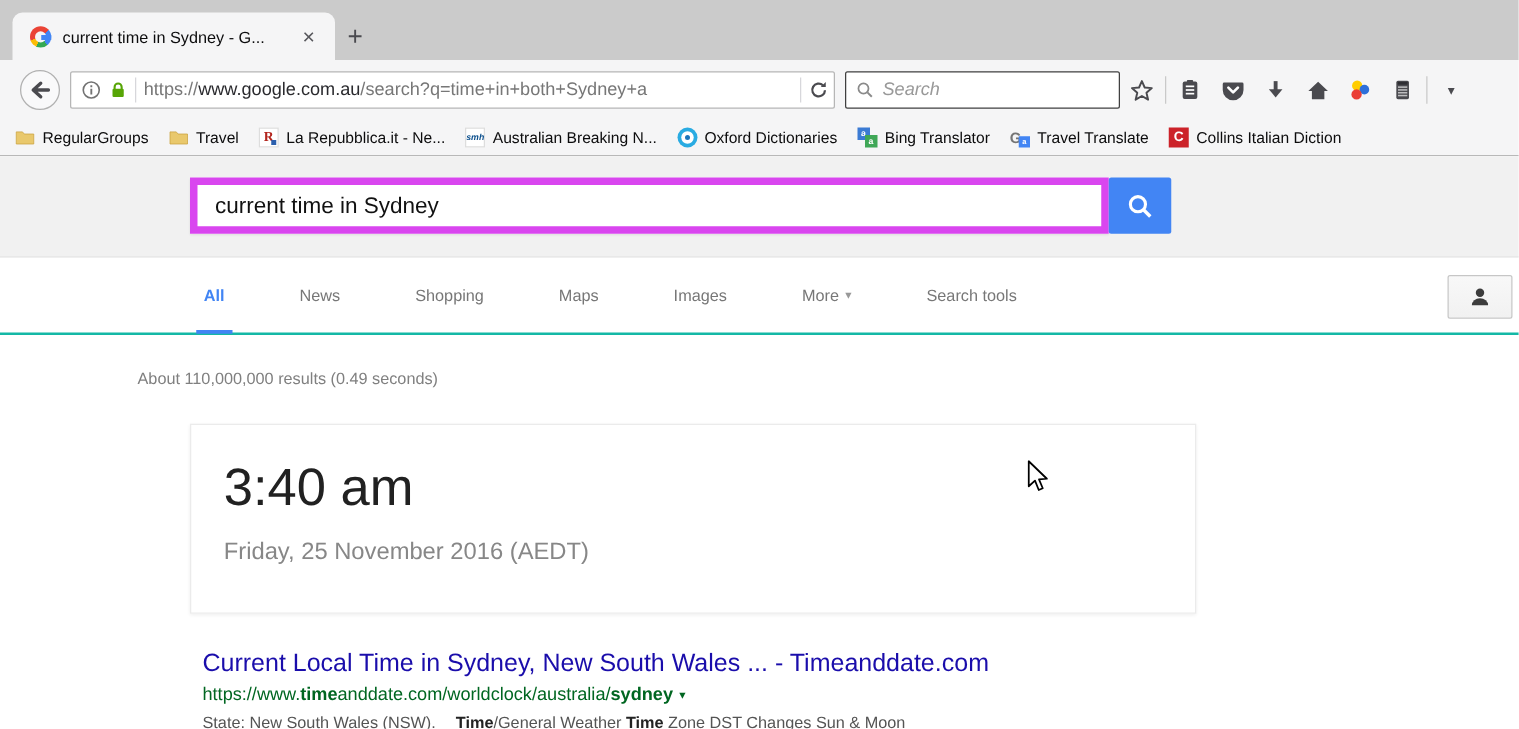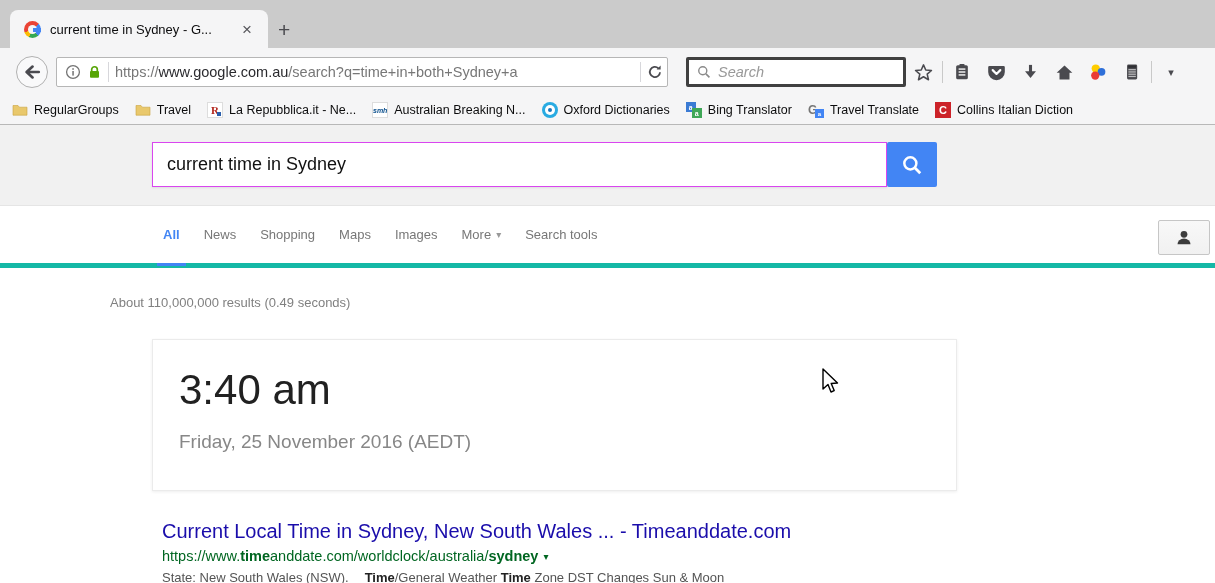--- a/index.html
+++ b/index.html
@@ -20,21 +20,21 @@
   .gfav::after { content:""; position:absolute; right:0; top:7px; width:8px; height:4px; background:#4285f4; }
 
   .navbar { height:48px; background:#f5f5f6; display:flex; align-items:center; padding:0 14px; }
   .backbtn { width:32px; height:32px; border:1px solid #b1b1b1; border-radius:50%; background:#f9f9fa;
              display:flex; align-items:center; justify-content:center; flex:none; margin-left:2px; }
   .urlbar { margin-left:8px; width:612px; height:30px; background:#fff; border:1px solid #b6b6b6; border-radius:2px;
             display:flex; align-items:center; padding:0 4px 0 8px; gap:6px; }
   .url-sep { width:1px; height:20px; background:#d7d7db; }
   .url-text { flex:1; font-size:14.5px; white-space:nowrap; overflow:hidden; color:#777; }
   .url-text .domain { color:#2a2a2e; }
-  .searchbar { margin-left:18px; width:220px; height:30px; background:#fff; border:3px solid #404040; border-radius:2px;
+  .searchbar { margin-left:8px; width:220px; height:30px; background:#fff; border:1px solid #404040; border-radius:2px;
                display:flex; align-items:center; padding:0 8px; gap:7px; }
   .searchbar input { border:none; outline:none; flex:1; width:100%; font-size:14.5px; font-family:"Liberation Sans",sans-serif; }
   .searchbar input::placeholder { color:#999; font-style:italic; }
   .tbtn { width:34px; height:32px; display:flex; align-items:center; justify-content:center; flex:none; }
   .nav-sep { width:1px; height:22px; background:#c9c9c9; margin:0 2px; flex:none; }
   .caret { font-size:11px; color:#4a4a4f; }
 
   .bookbar { height:29px; background:#f5f5f6; border-bottom:1px solid #b8b8b8; display:flex; align-items:center; padding:0 4px; }
   .bm { display:flex; align-items:center; gap:6px; padding:0 8px; height:100%; white-space:nowrap; }
   .bm-label { font-size:12.5px; color:#0c0c0d; }
@@ -56,26 +56,26 @@
 
   
   .content { height:457px; background:#fff; }
   .g-header { height:81px; background:#f1f1f1; border-bottom:1px solid #e5e5e5; position:relative; }
   .g-logo { position:absolute; left:15px; top:16px; font-size:43px; font-weight:bold; letter-spacing:-2px; }
   .g-logo .c0,.g-logo .c3 { color:#4285f4; }
   .g-logo .c1,.g-logo .c5 { color:#ea4335; }
   .g-logo .c2 { color:#fbbc05; }
   .g-logo .c4 { color:#34a853; }
   .g-input { position:absolute; left:152px; top:17px; width:735px; height:45px; background:#fff;
-             border:1px solid #d946ef; box-shadow:0 1px 2px rgba(0,0,0,.08); padding:0 14px;
+             border:6px solid #d946ef; box-shadow:0 1px 2px rgba(0,0,0,.08); padding:0 14px;
              font-size:18px; color:#111; font-family:"Liberation Sans",sans-serif; outline:none; }
   .g-btn { position:absolute; left:887px; top:17px; width:50px; height:45px; background:#4285f4;
            border:none; border-radius:2px; display:flex; align-items:center; justify-content:center; }
 
-  .g-tabsrow { height:62px; border-bottom:5px solid #14b8a6; display:flex; align-items:center; padding-left:163px; gap:24px; position:relative; }
+  .g-tabsrow { height:62px; border-bottom:2px solid #14b8a6; display:flex; align-items:center; padding-left:163px; gap:60px; position:relative; }
   .g-tab { font-size:13px; color:#777; position:relative; height:62px; display:flex; align-items:center; gap:5px; }
   .g-tab.active { color:#4285f4; font-weight:bold; }
   .g-tab.active::after { content:""; position:absolute; left:-6px; right:-6px; bottom:0; height:3px; background:#4285f4; }
   .g-tab .caret { color:#999; font-size:10px; }
   .avatar-btn { position:absolute; right:5px; top:14px; width:52px; height:35px;
                 background:linear-gradient(#f8f8f8,#f1f1f1); border:1px solid #c6c6c6; border-radius:2px;
                 display:flex; align-items:center; justify-content:center; }
 
   .g-stats { margin:27px 0 0 110px; font-size:13px; color:#808080; }
 

